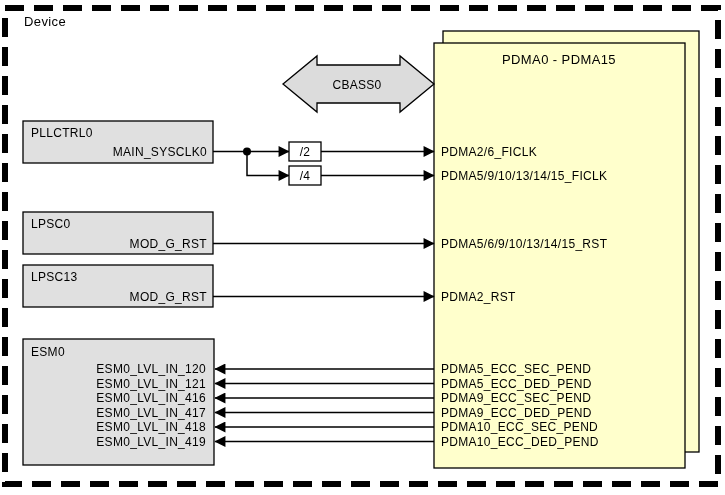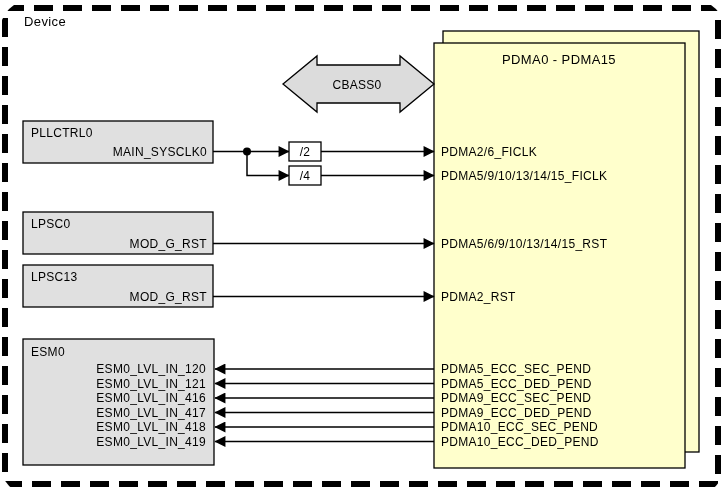--- a/index.html
+++ b/index.html
@@ -1,16 +1,16 @@
 <!DOCTYPE html>
 <html><head>
 <meta charset="utf-8">
 <style>
   html, body { margin: 0; padding: 0; background: #ffffff; }
-  .canvas { position: relative; width: 725px; height: 495px; background: #ffffff; overflow: hidden; border-radius: 31px; }
+  .canvas { position: relative; width: 725px; height: 495px; background: #ffffff; overflow: hidden; }
   svg { display: block; }
   text {
     font-family: "Liberation Sans", "DejaVu Sans", sans-serif;
     fill: #000000;
   }
   .t12 { font-size: 12px; letter-spacing: 0.3px; }
   .t13 { font-size: 13px; letter-spacing: 0.4px; }
   .wire { stroke: #000000; stroke-width: 1.5; fill: none; }
   .boxline { stroke: #000000; stroke-width: 1.3; }
 </style>

